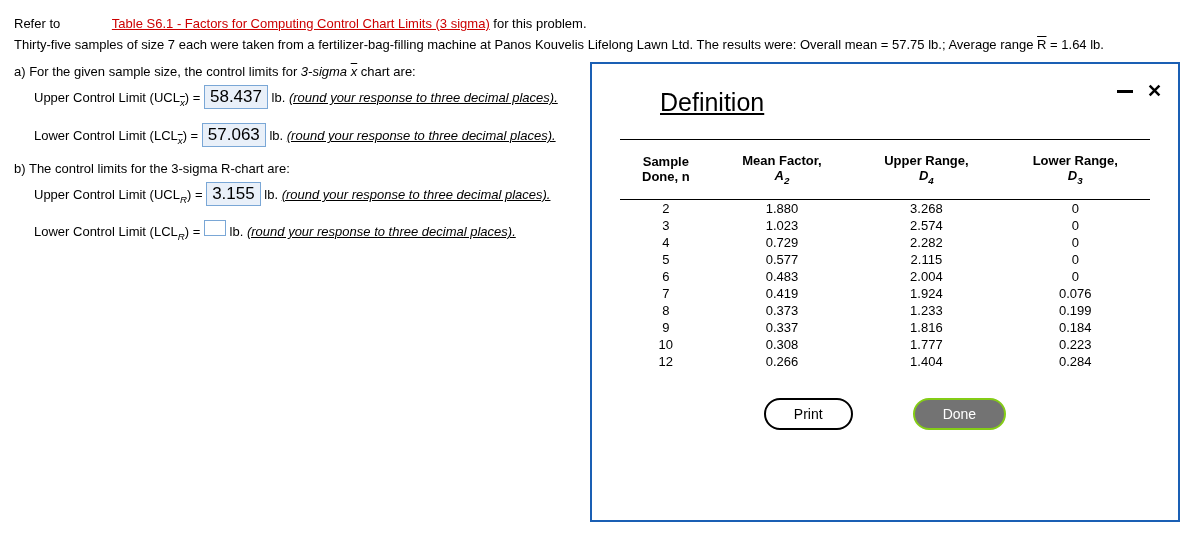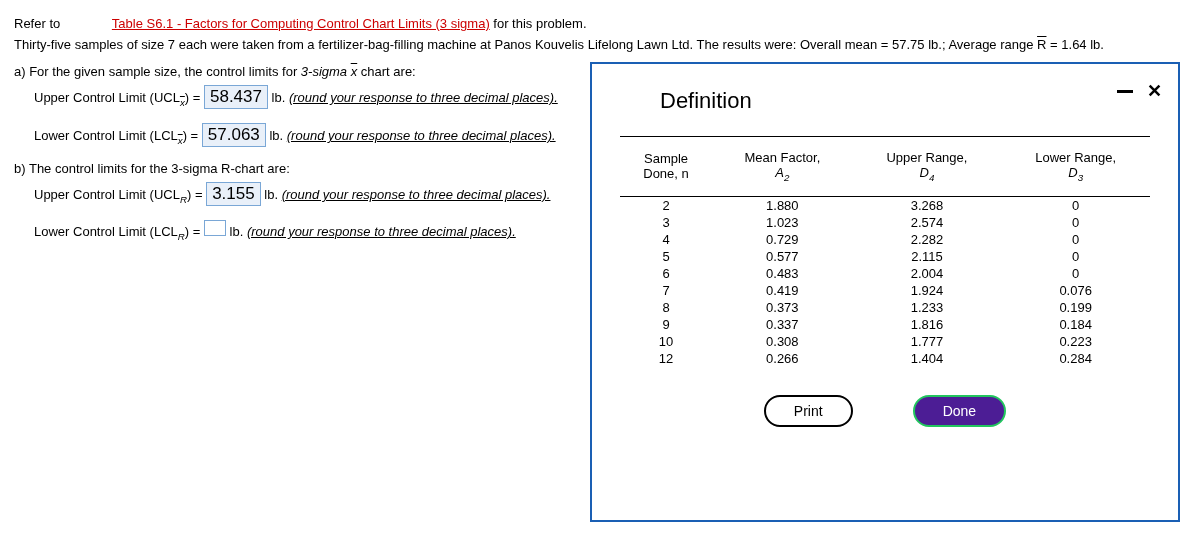--- a/index.html
+++ b/index.html
@@ -55,34 +55,35 @@
     gap: 14px;
     align-items: center;
   }
   .min-icon {
     width: 16px; height: 3px; background: #000; display: inline-block;
   }
   .close-icon {
     font-size: 18px; line-height: 14px; font-weight: bold;
   }
   .popup-title {
-    font-size: 22px;
+    font-size: 25px;
     font-weight: normal;
     margin: 6px 0 22px 40px;
+    text-decoration: underline;
   }
   table.factors {
     border-collapse: collapse;
     width: 100%;
     font-size: 13px;
   }
   table.factors th {
     border-top: 1px solid #000;
     border-bottom: 1px solid #000;
     padding: 13px 6px;
-    font-weight: normal;
+    font-weight: bold;
     text-align: center;
   }
   table.factors td {
     padding: 1px 6px;
     text-align: center;
   }
   .popup-buttons {
     display: flex;
     justify-content: center;
     gap: 60px;
@@ -93,22 +94,22 @@
     border-radius: 18px;
     font-size: 14px;
     cursor: pointer;
   }
   .btn-outline {
     border: 2px solid #000;
     background: #fff;
     color: #000;
   }
   .btn-solid {
-    border: 2px solid #22c55e;
-    background: #4c1d95;
+    border: 2px solid #84cc16;
+    background: #737373;
     color: #fff;
   }
 </style>
 </head>
 <body>
 
 <div class="line">
   <span>Refer to </span><a href="#" class="tlink">Table S6.1 - Factors for Computing Control Chart Limits (3 sigma)</a><span> for this problem.</span>
 </div>
 

